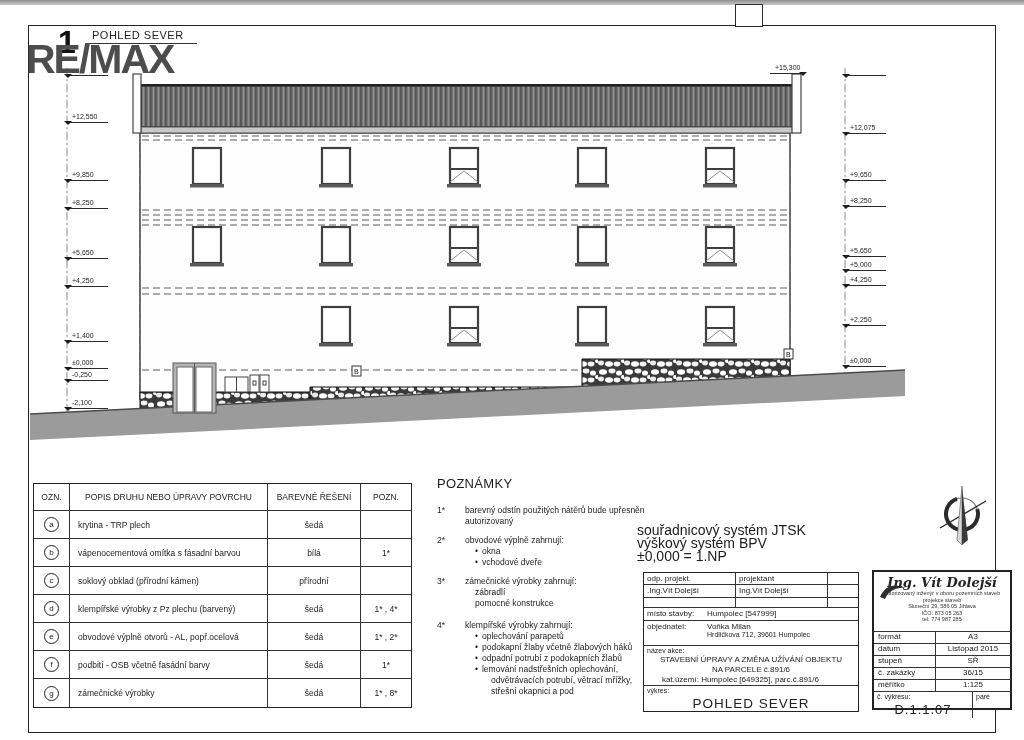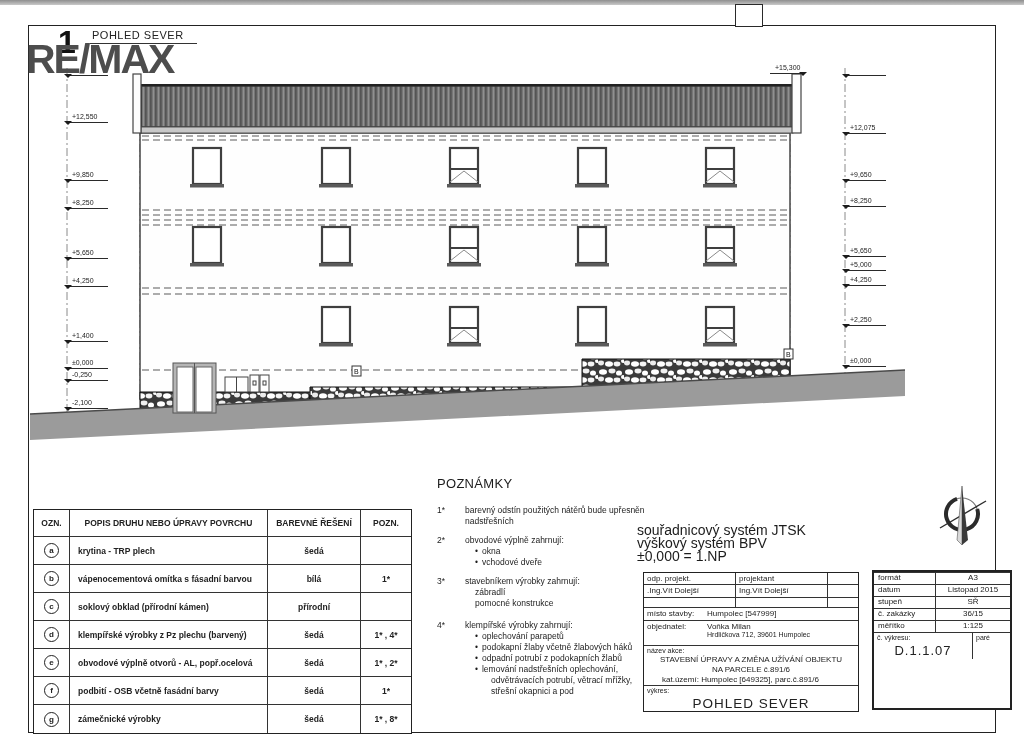--- a/index.html
+++ b/index.html
@@ -17,23 +17,23 @@
   .remax{left:26px;top:36px;font-size:41px;font-weight:bold;color:#4d4d4d;letter-spacing:-2px;
          font-family:"Liberation Sans",sans-serif;}
   
   .mk{position:absolute;height:10px;width:36px;border-bottom:1px solid #2a2a2a;
       font-size:7px;line-height:10px;padding-left:5px;color:#1c1c1c;white-space:nowrap;}
   .mk::after{content:"";position:absolute;left:-3.5px;bottom:-7px;
       border:4px solid transparent;border-top-color:#1c1c1c;}
   .mk.tri-r::after{left:auto;right:-3.5px;}
   
   .legend-title{left:38px;top:451px;font-size:13px;color:#1a1a1a;letter-spacing:.3px;}
-  .legend{left:33px;top:509px;width:377px;display:grid;
+  .legend{left:33px;top:483px;width:377px;display:grid;
           grid-template-columns:36px 198px 93px 50px;grid-template-rows:27px repeat(7,28px);
-          border:1.5px solid #222;background:#fff;font-weight:bold;}
+          border:1.5px solid #222;background:#fff;}
   .lc{border-right:1px solid #333;border-bottom:1px solid #333;display:flex;align-items:center;
       justify-content:center;font-size:8.5px;text-align:center;}
   .lc.last-col{border-right:none;}
   .lc.last-row{border-bottom:none;}
   .lc.left{justify-content:flex-start;padding-left:8px;text-align:left;}
   .circ{display:inline-block;width:13px;height:13px;border:1px solid #222;border-radius:50%;
         font-size:8px;line-height:13px;text-align:center;}
   
   .notes{left:437px;top:478px;width:250px;font-size:8.5px;line-height:11px;color:#1c1c1c;}
   .notes h3{margin:0 0 16px 0;font-size:13px;font-weight:normal;letter-spacing:.3px;}
@@ -317,34 +317,34 @@
       </div>
     <div class="lc left last-row">zámečnické výrobky</div>
     <div class="lc last-row">šedá</div>
     <div class="lc last-col last-row">1* , 8*</div>
   </div>
 
   <div class="abs notes">
     <h3>POZNÁMKY</h3>
     <div class="note">
       <span class="num">1*</span>
-      <span><span>barevný odstín použitých nátěrů bude  upřesněn</span><br><span>nadstřešních</span></span>
+      <span><span>barevný odstín použitých nátěrů bude  upřesněn</span><br><span>autorizovaný</span></span>
     </div>
     <div class="note">
       <span class="num">2*</span>
       <span><span>obvodové výplně zahrnují:</span>
         <ul>
             <li>okna</li>
             <li>vchodové dveře</li>
           </ul>
       </span>
     </div>
     <div class="note">
       <span class="num">3*</span>
-      <span><span>stavebníkem výrobky zahrnují:</span>
+      <span><span>zámečnické výrobky zahrnují:</span>
         <div class="plain">zábradlí</div>
         <div class="plain">pomocné konstrukce</div>
       </span>
     </div>
     <div class="note" style="margin-top:11px">
       <span class="num">4*</span>
       <span><span>klempířské výrobky zahrnují:</span>
         <ul>
           <li>oplechování parapetů</li>
           <li>podokapní žlaby včetně žlabových háků</li>
@@ -396,20 +396,31 @@
       <div class="nazev-line">NA PARCELE č.891/6</div>
       <div class="nazev-line" style="text-align:left;padding-left:18px">kat.území: Humpolec [649325], parc.č.891/6</div>
     </div>
     <div class="tb-row" style="height:25px;display:block;border-bottom:none">
       <div class="tb-cell" style="font-size:7px">výkres:</div>
       <div class="vykres-big">POHLED SEVER</div>
     </div>
   </div>
 
   <div class="abs tbr">
+    <div style="position:relative;height:56px">
+      <svg width="30" height="20" style="position:absolute;left:5px;top:6px">
+        <path d="M1,16 C6,4 16,2 27,7 C18,6 10,9 6,18 Z" fill="#2e2e2e"></path>
+      </svg>
+      <div class="stamp-name">Ing. Vít Dolejší</div>
+      <div class="stamp-small">autorizovaný inženýr v oboru pozemních staveb</div>
+      <div class="stamp-small">projekce staveb</div>
+      <div class="stamp-small">Sluneční 29, 586 05 Jihlava</div>
+      <div class="stamp-small">IČO: 873 05 263</div>
+      <div class="stamp-small">tel: 774 987 285</div>
+    </div>
     <div class="info-row">
       <div class="l">formát</div>
         <div class="v">A3</div>
     </div>
     <div class="info-row">
       <div class="l">datum</div>
         <div class="v">Listopad 2015</div>
     </div>
     <div class="info-row">
       <div class="l">stupeň</div>

